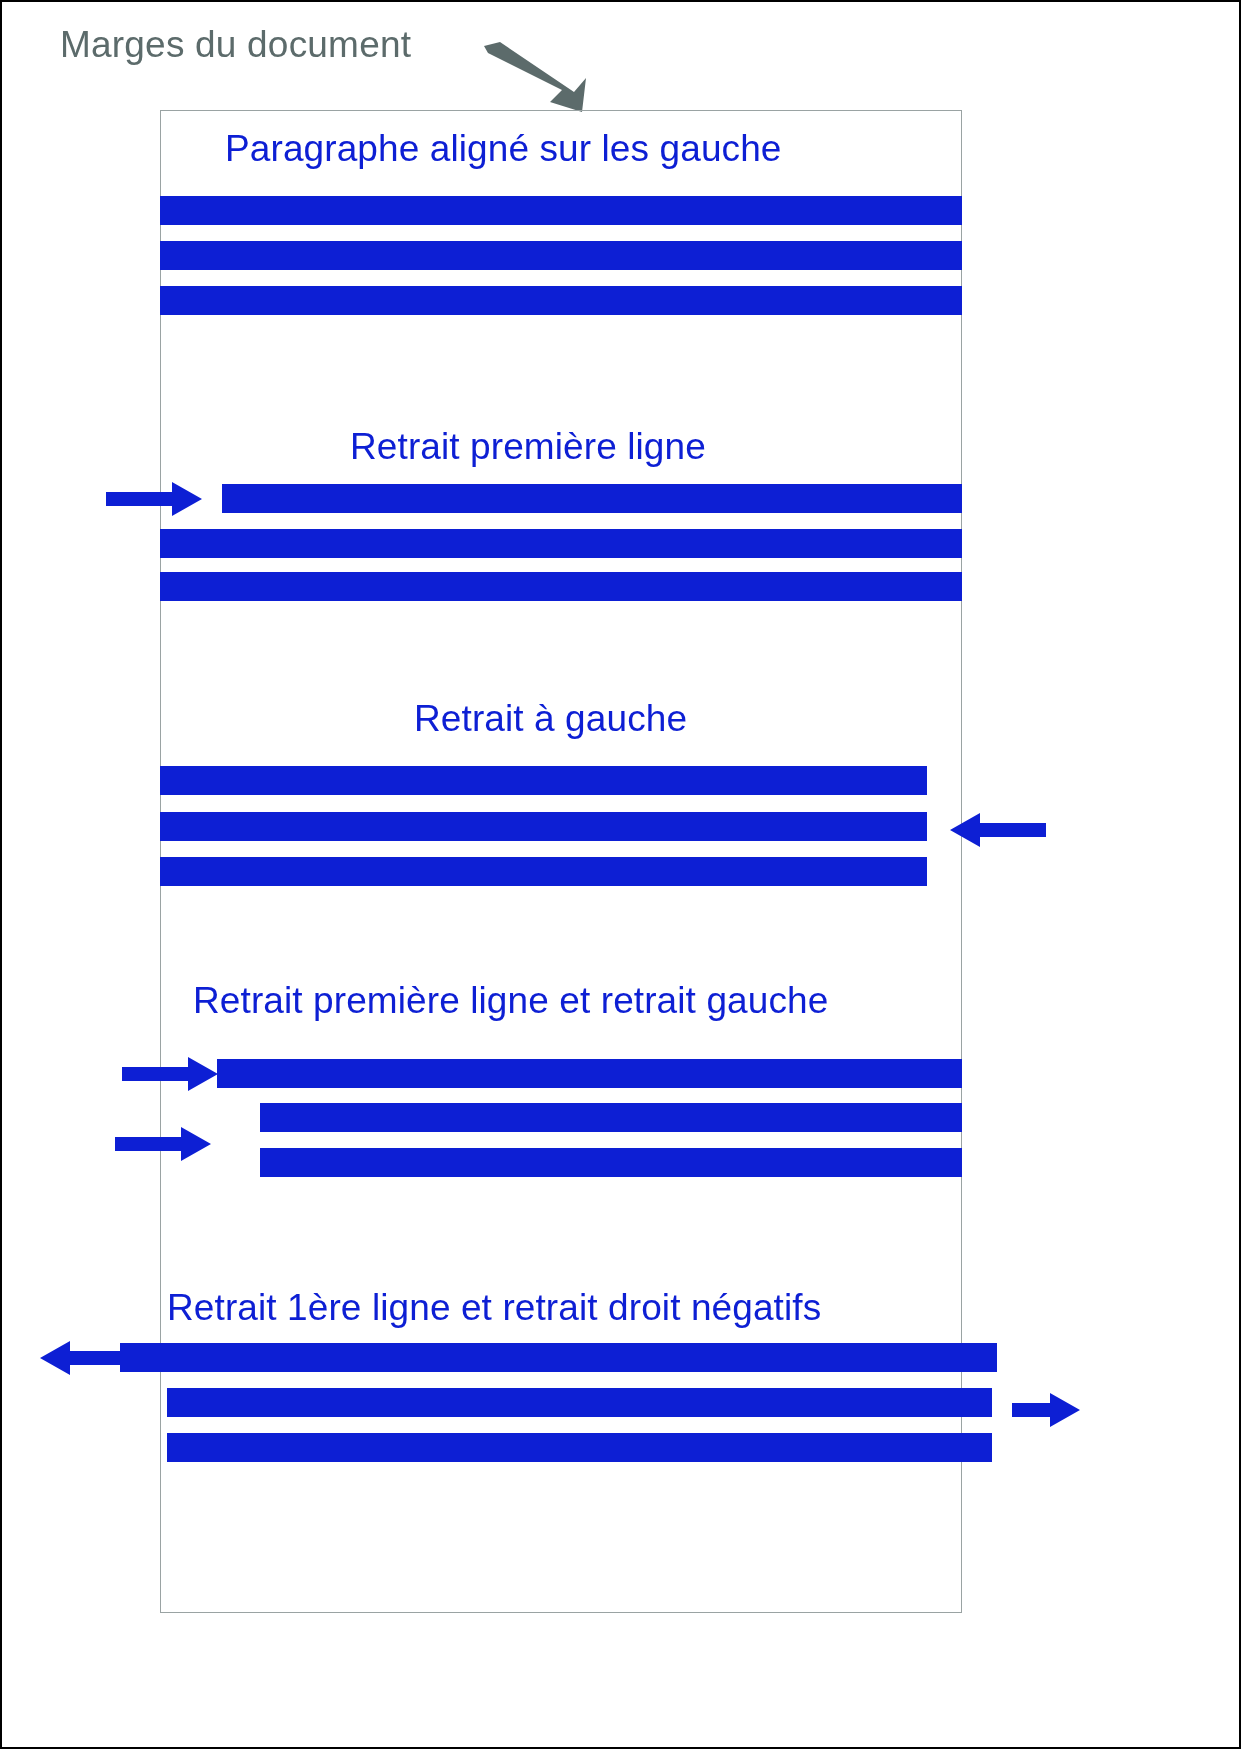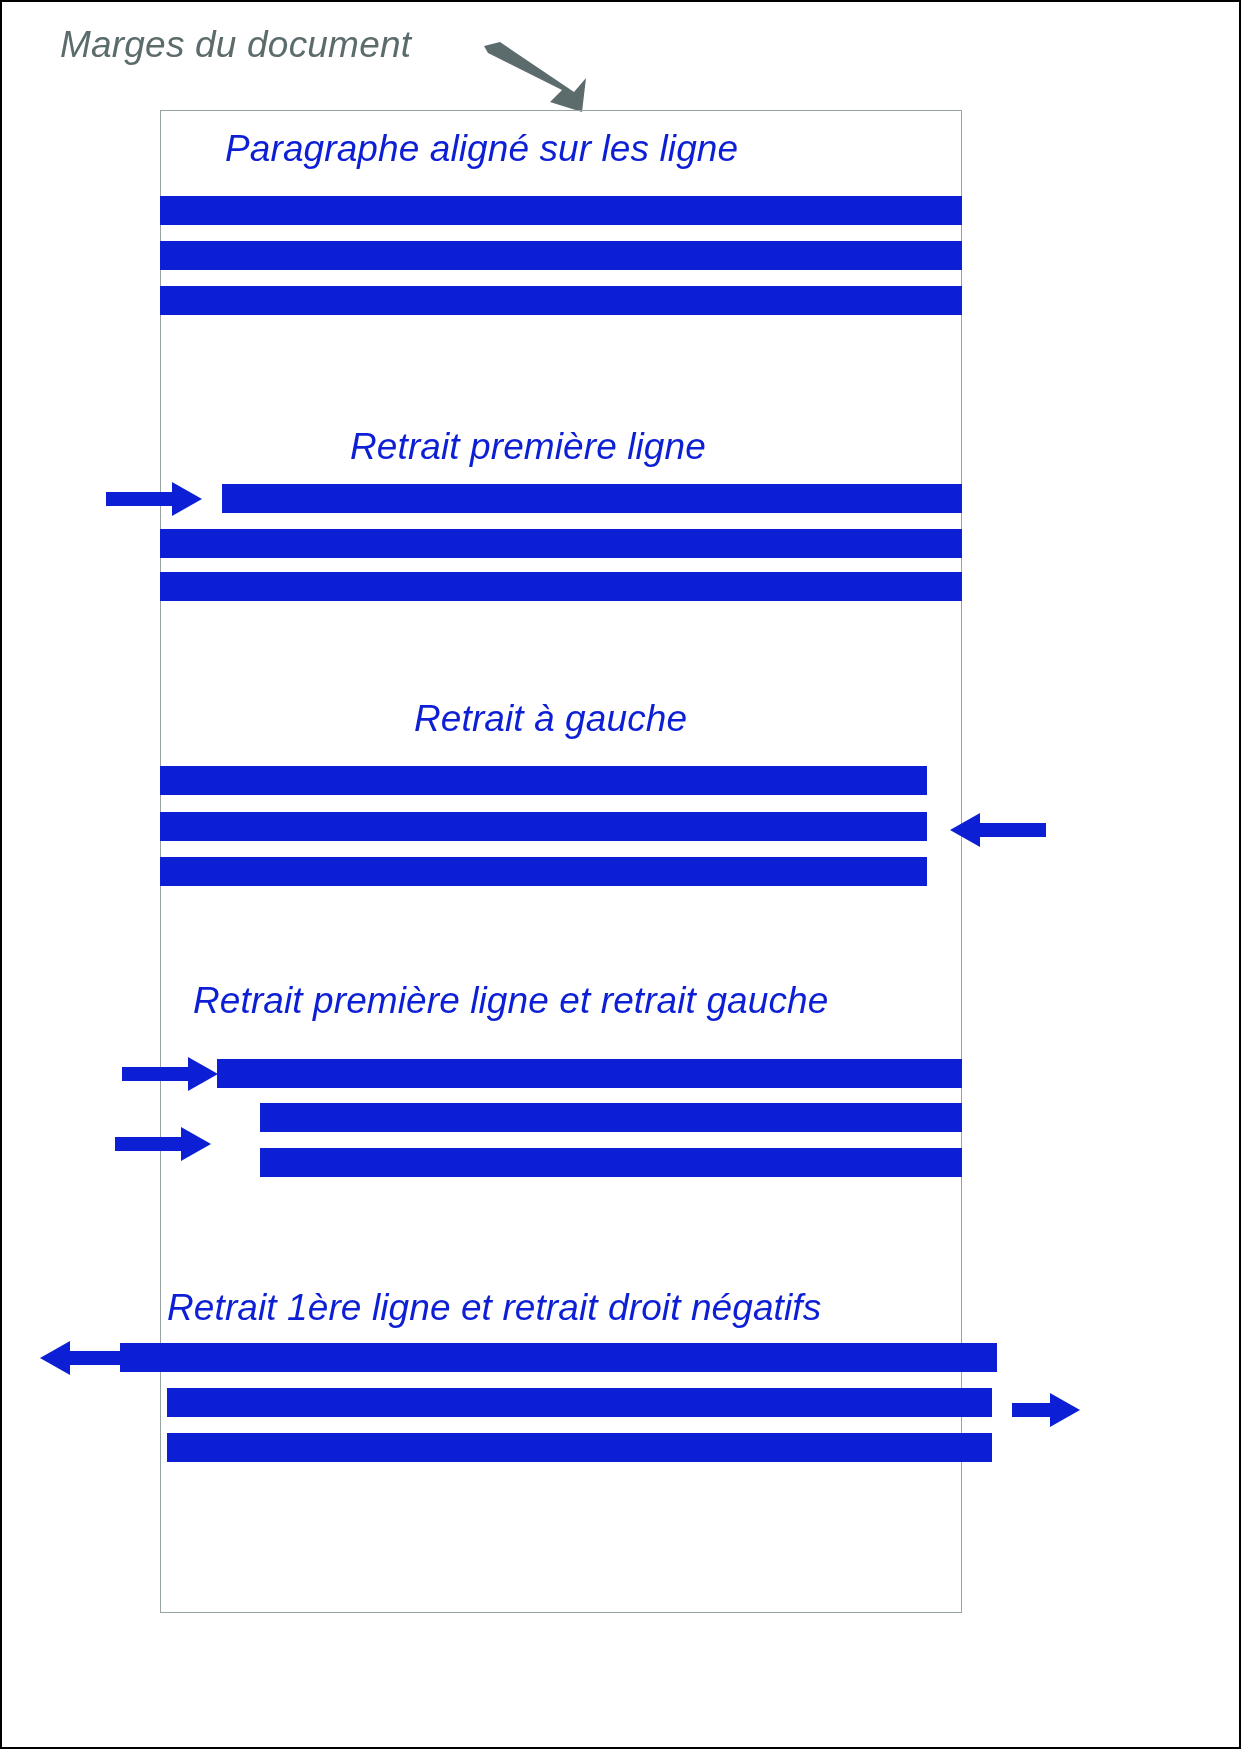--- a/index.html
+++ b/index.html
@@ -8,21 +8,20 @@
     background:#ffffff;
     font-family:"Liberation Sans", sans-serif;
     overflow:hidden;
   }
   #stage{
     position:relative;
     width:1241px;height:1749px;
     box-sizing:border-box;
     border:2px solid #000000;
     background:#ffffff;
-    font-style:italic;
   }
   
   #margin-box{
     position:absolute;
     left:158px;top:108px;
     width:802px;height:1503px;
     border:1px solid #9aa3a3;
     box-sizing:border-box;
     background:transparent;
   }
@@ -66,21 +65,21 @@
   <div id="callout-label">Marges du document</div>
 
   <div id="callout-arrow">
     <svg width="110" height="75" viewBox="0 0 110 75" xmlns="http://www.w3.org/2000/svg">
       <path d="M2 6 L18 2 L92 52 L104 38 L100 72 L68 62 L80 50 L6 13 Z" fill="#5c6b6b"></path>
     </svg>
   </div>
 
   <div id="margin-box"></div>
 
-  <div class="sec-title" style="left:223px;top:126px;">Paragraphe aligné sur les ligne</div>
+  <div class="sec-title" style="left:223px;top:126px;">Paragraphe aligné sur les gauche</div>
 
   <div class="bar" style="left:158px;top:194px;width:802px;"></div>
   <div class="bar" style="left:158px;top:239px;width:802px;"></div>
   <div class="bar" style="left:158px;top:284px;width:802px;"></div>
 
   <div class="sec-title" style="left:348px;top:424px;">Retrait première ligne</div>
 
   <div class="ind-arrow" style="left:104px;top:480px;">
     <svg width="96" height="34" viewBox="0 0 96 34" xmlns="http://www.w3.org/2000/svg">
       <path d="M0 10 L66 10 L66 0 L96 17 L66 34 L66 24 L0 24 Z" fill="#0d1fd4"></path>

